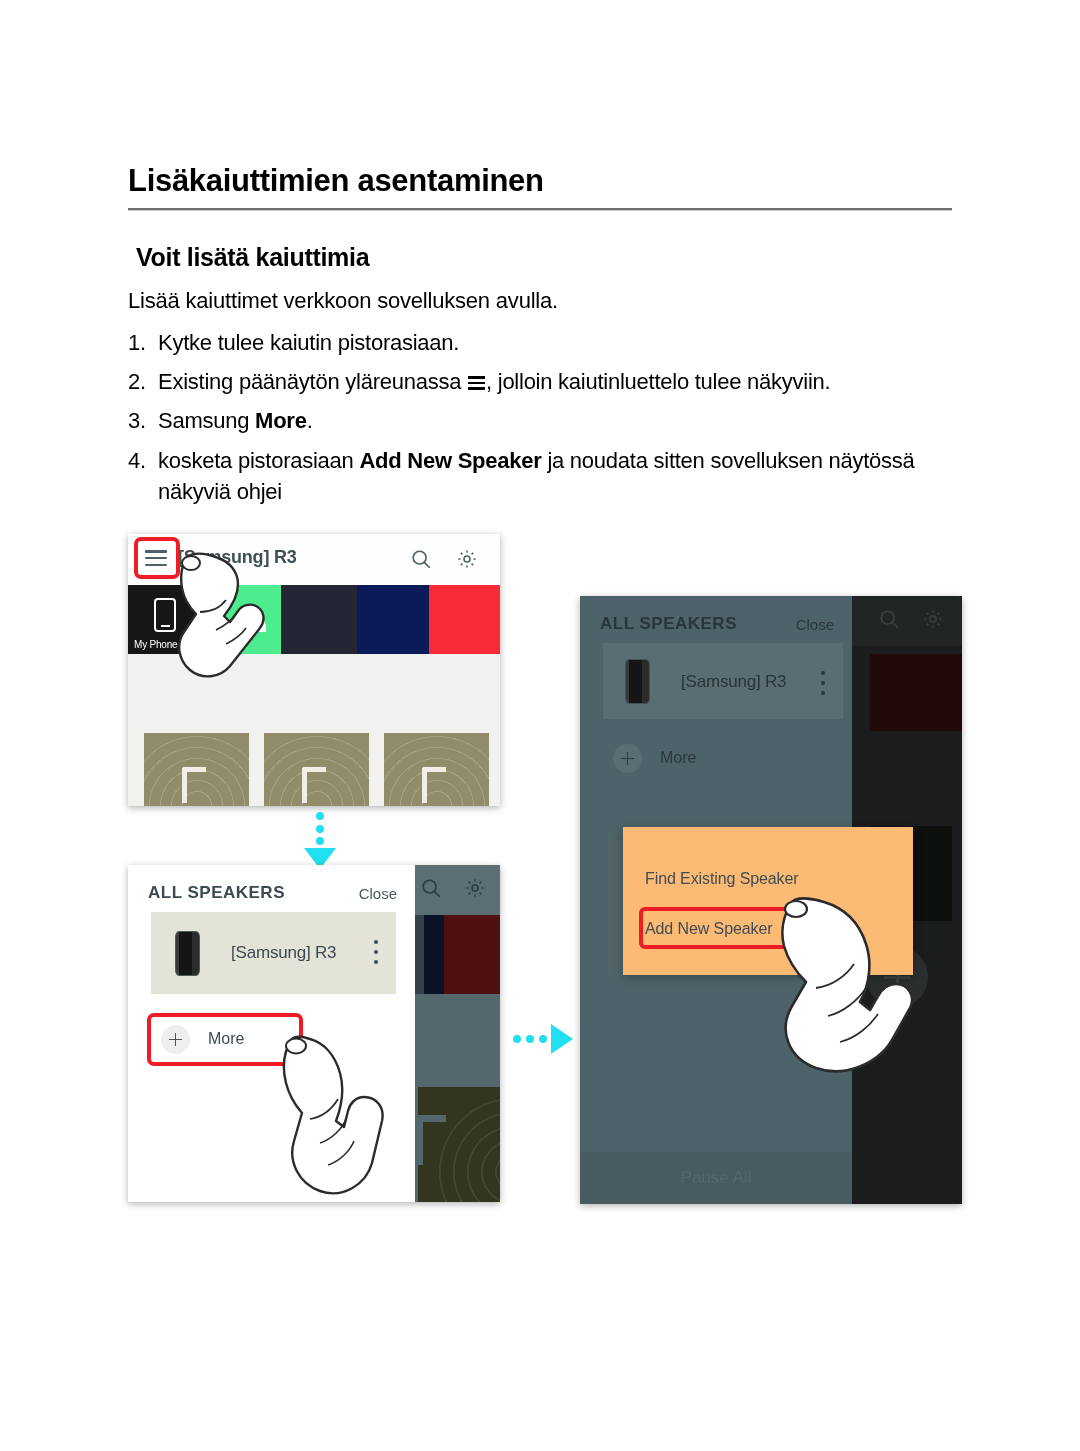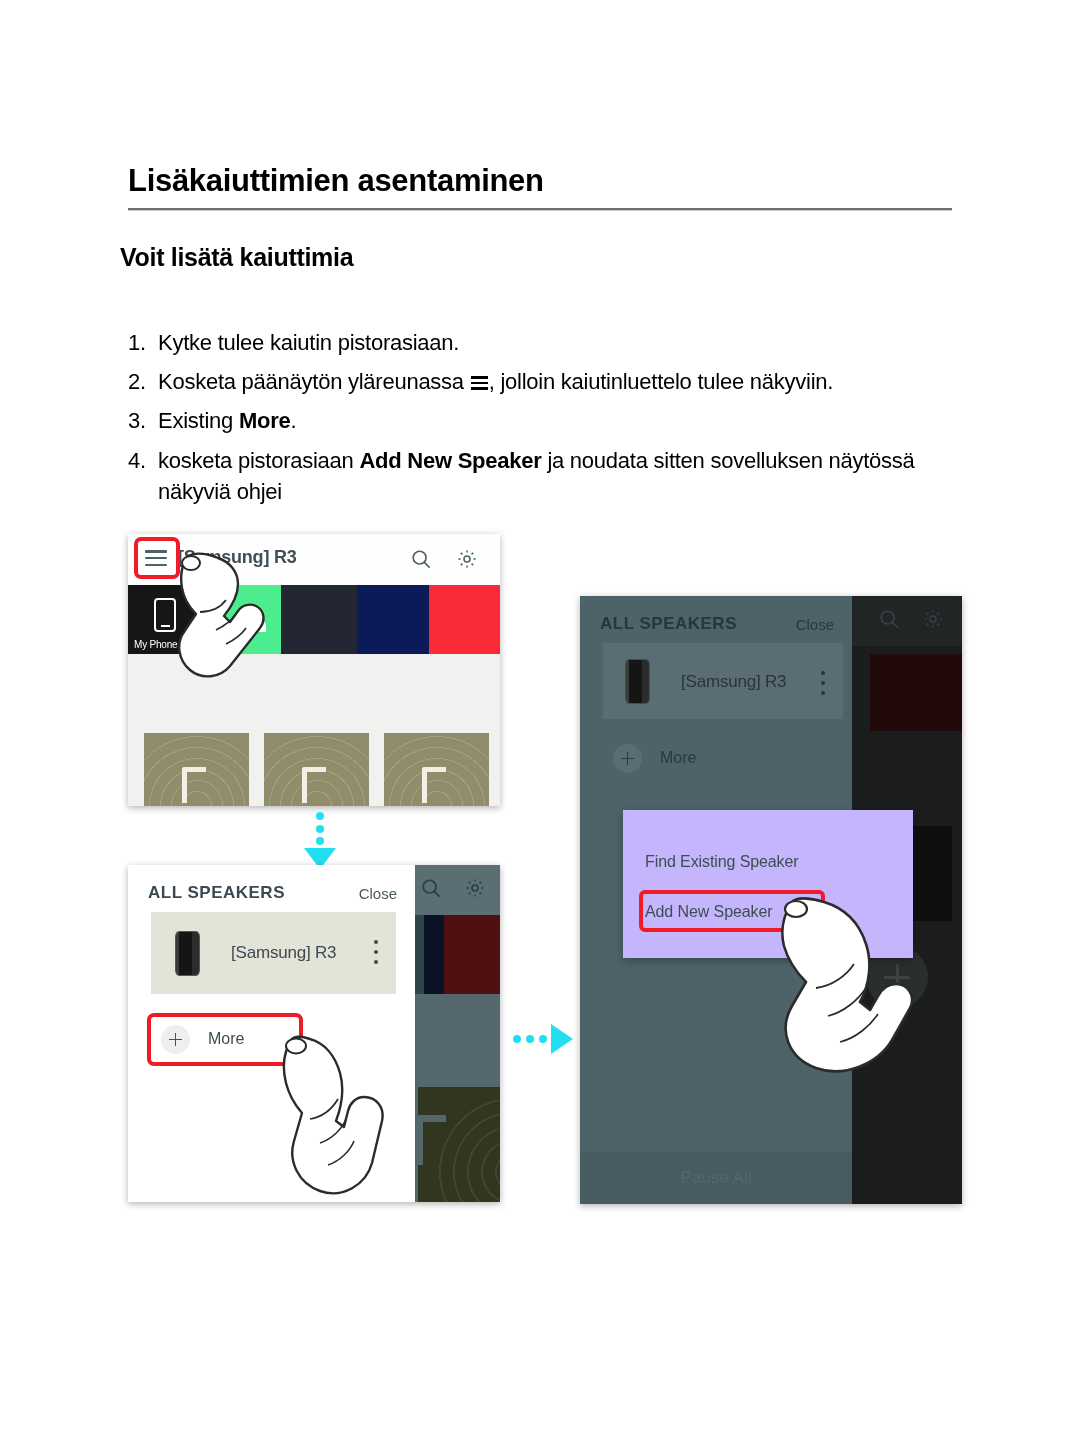--- a/index.html
+++ b/index.html
@@ -16,21 +16,21 @@
     position: absolute; left: 128px; top: 163px;
     font-size: 31px; font-weight: bold; color: #000;
     letter-spacing: -0.3px;
   }
   .title-rule {
     position: absolute; left: 128px; top: 208px; width: 824px; height: 3px;
     background: linear-gradient(to bottom, #6e6e6e 0 2px, #c9c9c9 2px 3px);
   }
 
   .sub-title {
-    position: absolute; left: 120px; top: 243px;
+    position: absolute; left: 136px; top: 243px;
     font-size: 25px; font-weight: bold; color: #000;
     letter-spacing: -0.3px;
   }
 
   .lead {
     position: absolute; left: 128px; top: 288px;
     font-size: 22px; color: #000; letter-spacing: -0.2px;
   }
 
   
@@ -242,22 +242,22 @@
   #shotC .more-row{ top:140px; }
   #shotC .pauseall{
     position:absolute; left:0; bottom:0; width:272px; height:52px; background:#475b61;
   }
   #shotC .pauseall span{
     position:absolute; left:0; top:16px; width:100%; text-align:center;
     font-size:17px; color:#53686e;
   }
 
   .dialog{
-    position:absolute; left:43px; top:214px; width:290px; height:148px;
-    background:#c4b5fd; box-shadow: 0 3px 9px rgba(0,0,0,.28);
+    position:absolute; left:43px; top:231px; width:290px; height:148px;
+    background:#fdba74; box-shadow: 0 3px 9px rgba(0,0,0,.28);
   }
   .dialog .opt{
     position:absolute; left:22px; font-size:16px; color:#3e4d54; letter-spacing:-0.1px;
   }
   .dialog .opt1{ top:43px; }
   .dialog .opt2{ top:93px; }
   #hlAdd{ left:16px; top:80px; width:186px; height:42px; border-radius:6px; }
 
   
   .arrow-down{ position:absolute; left:300px; top:812px; width:40px; height:58px; }
@@ -285,33 +285,34 @@
   .footer .pg{ font-weight:normal; }
 </style>
 </head>
 <body>
 
 <div class="page">
 
   <h1 class="doc-title">Lisäkaiuttimien asentaminen</h1>
   <div class="title-rule"></div>
   <h2 class="sub-title">Voit lisätä kaiuttimia</h2>
+  <p class="lead">Lisää kaiuttimet verkkoon sovelluksen avulla.</p>
 
   <ol class="steps">
     <li class="step">
       <span class="num">1.</span>
       <span class="body"><span>Kytke tulee kaiutin pistorasiaan.</span></span>
     </li>
     <li class="step">
       <span class="num">2.</span>
-      <span class="body"><span>Kosketa päänäytön yläreunassa </span><span class="inline-ham"><i></i><i></i><i></i></span><span>, jolloin kaiutinluettelo tulee näkyviin.</span></span>
+      <span class="body"><span>Existing päänäytön yläreunassa </span><span class="inline-ham"><i></i><i></i><i></i></span><span>, jolloin kaiutinluettelo tulee näkyviin.</span></span>
     </li>
     <li class="step">
       <span class="num">3.</span>
-      <span class="body"><span>Existing </span><b>More</b><span>.</span></span>
+      <span class="body"><span>Samsung </span><b>More</b><span>.</span></span>
     </li>
     <li class="step">
       <span class="num">4.</span>
       <span class="body"><span>kosketa pistorasiaan </span><b>Add New Speaker</b><span> ja noudata sitten sovelluksen näytössä näkyviä ohjei</span></span>
     </li>
   </ol>
 
   <div class="figure">
 
     <div class="shot" id="shotA">

